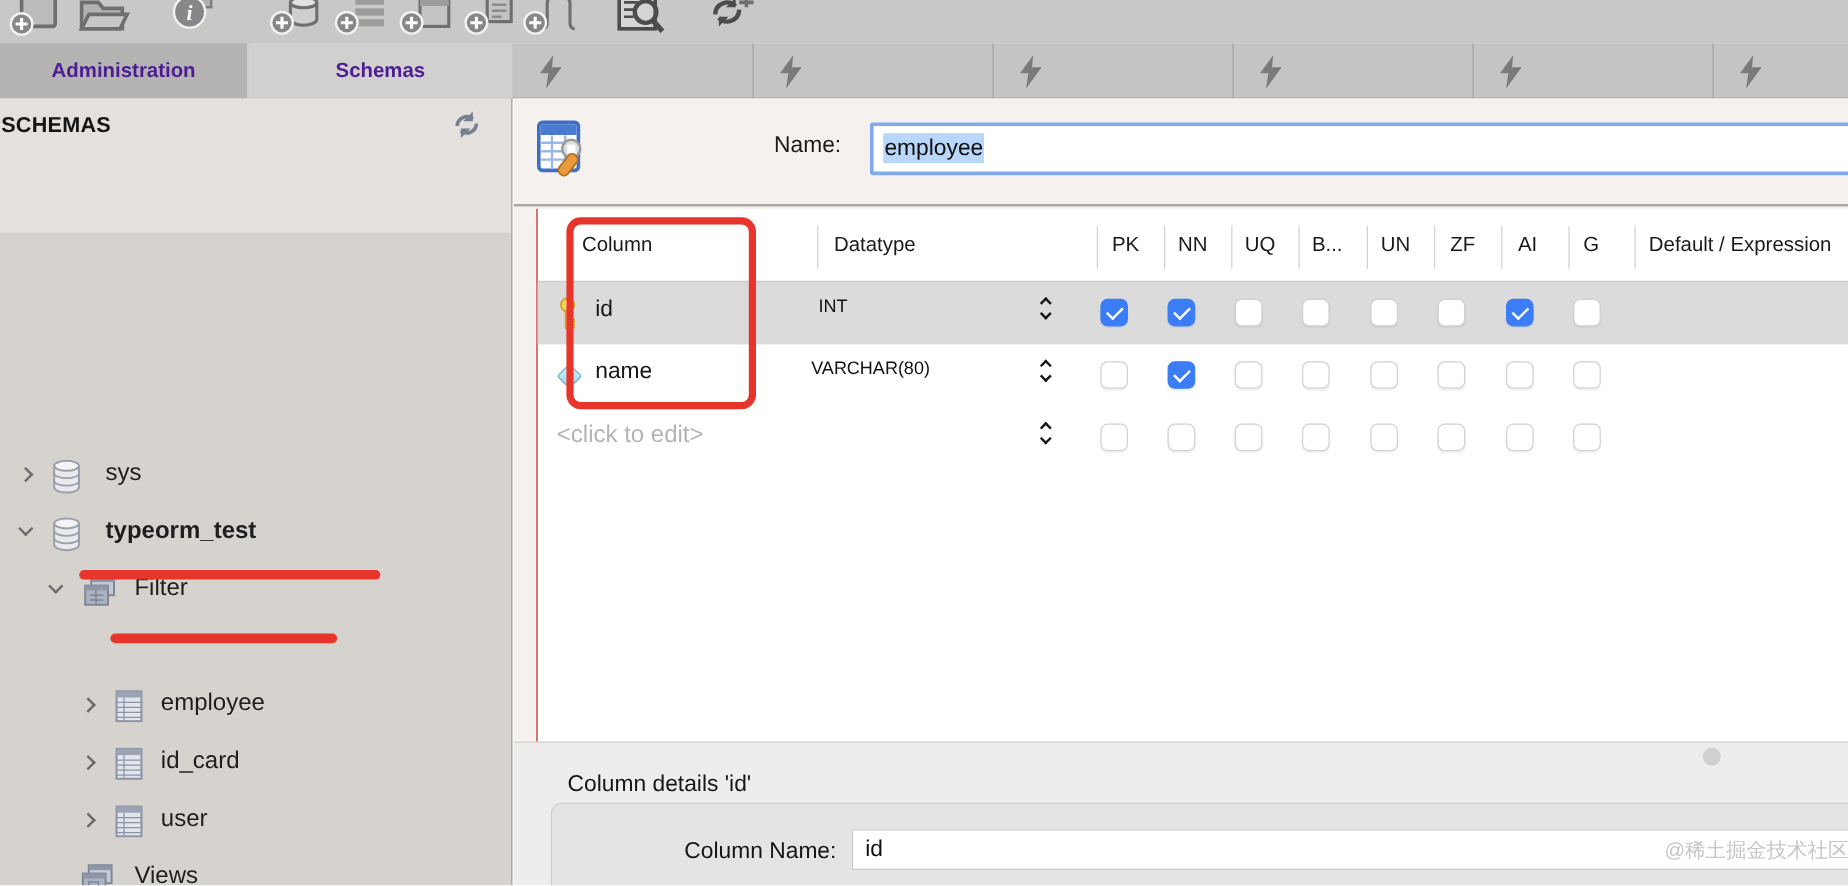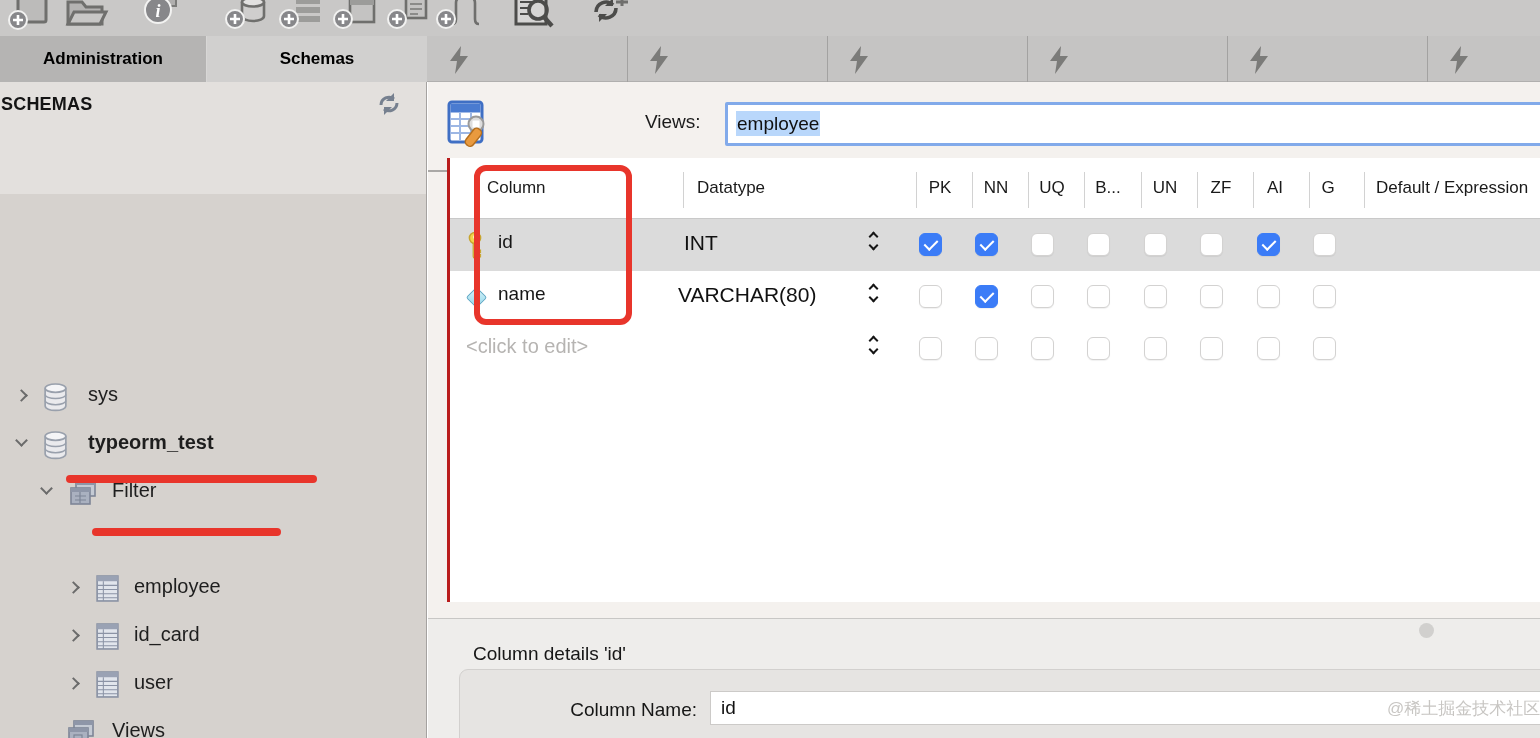--- a/index.html
+++ b/index.html
@@ -8,21 +8,21 @@
   .app { position:relative; width:1540px; height:738px; overflow:hidden; background:#ffffff; }
 
   
   .toolbar { position:absolute; left:0; top:0; width:1540px; height:36px; background:#c9c8c7; overflow:hidden; }
   .tbtn { position:absolute; top:-6px; width:48px; height:38px; }
   .tbtn svg { display:block; }
 
   
   .tabstrip { position:absolute; left:0; top:36px; width:1540px; height:46px; background:#c5c4c3; border-bottom:1px solid #b0afae; }
   .side-tab { position:absolute; top:0; height:46px; display:flex; align-items:center; justify-content:center;
-              font-size:17px; font-weight:bold; color:#000000; }
+              font-size:17px; font-weight:bold; color:#4c1d95; }
   .tab-admin { left:0; width:207px; background:#b5b4b3; border-right:1px solid #d8d7d6; }
   .tab-schemas { left:207px; width:220px; background:#d1d0cf; }
   .qtab { position:absolute; top:0; height:46px; width:200px; border-right:1px solid #a3a2a1; }
   .qtab .bolt { position:absolute; left:20px; top:10px; }
 
   
   .sidebar { position:absolute; left:0; top:82px; width:427px; height:656px; background:#d6d2ce; border-right:1px solid #a5a2a0; overflow:hidden; }
   .sb-head { position:absolute; left:0; top:0; width:100%; height:112px; background:#e3e0dd; }
   .sb-title { position:absolute; left:1px; top:12px; font-size:18px; font-weight:bold; color:#141414; letter-spacing:0.2px; }
   .refresh-btn { position:absolute; left:376px; top:9px; width:26px; height:26px; }
@@ -52,32 +52,32 @@
   
   .main { position:absolute; left:428px; top:82px; width:1112px; height:656px; background:#f4f1ee; overflow:hidden; }
   .name-row-icon { position:absolute; left:19px; top:16px; }
   .name-label { position:absolute; left:217px; top:29px; font-size:19px; color:#1b1b1b; }
   .name-field { position:absolute; left:297px; top:20px; width:823px; height:44px; background:#ffffff;
                 border:3px solid #82aaea; border-radius:2px; }
   .name-field .val { position:absolute; left:8px; top:8px; font-size:19px; color:#101010; }
   .name-field .val .sel { background:#b9d7fb; padding:2px 1px; }
   .main-divider { position:absolute; left:0; top:88px; width:1112px; height:2px; background:#aaa8a6; }
 
-  .grid { position:absolute; left:19px; top:76px; width:1093px; height:444px; background:#ffffff; border-left:3px solid #b91c1c; }
+  .grid { position:absolute; left:19px; top:92px; width:1093px; height:444px; background:#ffffff; border-left:1px solid #b91c1c; }
   .gh-label { position:absolute; top:20px; font-size:17px; color:#1a1a1a; white-space:nowrap; }
   .gh-center { transform:translateX(-50%); }
   .gh-sep { position:absolute; top:14px; width:1px; height:36px; background:#d2d2d2; }
   .gh-bottom { position:absolute; left:0; top:60px; width:1093px; height:1px; background:#c9c9c9; }
 
   .grow { position:absolute; left:0; width:1093px; height:52px; }
   .grow.selected { background:#dbdbdb; }
   .col-icon { position:absolute; left:17px; }
   .col-name { position:absolute; left:48px; top:12px; font-size:19px; color:#161616; }
   .col-name.placeholder { color:#b6b4b2; left:16px; font-size:20px; }
-  .dt-text { position:absolute; left:234px; top:12px; font-size:21px; color:#111; }
+  .dt-text { position:absolute; left:234px; top:12px; font-size:15px; color:#111; }
   .stepper { position:absolute; left:415px; top:12px; width:16px; height:28px; color:#161616; }
   .stepper .ch { width:7px; height:7px; border-width:2.4px; margin:2px auto; }
   .cb { position:absolute; top:14px; width:23px; height:23px; border-radius:6px; background:#ffffff;
         border:1px solid #d3d2d1; box-shadow:0 1px 1px rgba(0,0,0,0.06); }
   .cb.on { background:#3b7cf7; border-color:#3b7cf7; }
   .cb.on::after { content:""; position:absolute; left:7px; top:3px; width:6px; height:11px;
                   border-right:2.6px solid #fff; border-bottom:2.6px solid #fff; transform:rotate(45deg); }
 
   .red-box-anno { position:absolute; left:24px; top:7px; width:158px; height:160px;
                   border:6px solid #e8352b; border-radius:12px; }
@@ -321,21 +321,21 @@
           <rect x="2" y="4" width="33" height="40" rx="3" fill="#ffffff" stroke="#3f6fc4" stroke-width="3"></rect>
           <rect x="3.5" y="5.5" width="30" height="9" fill="#4a7bd0"></rect>
           <path d="M4 21h30M4 28h30M4 35h30M13 15v28M24 15v28" stroke="#9db7e4" stroke-width="2"></path>
           <g>
             <circle cx="29" cy="26" r="7.5" fill="#dddddd" stroke="#999999" stroke-width="2"></circle>
             <rect x="25.5" y="22.5" width="7" height="7" fill="#ffffff" stroke="none"></rect>
             <rect x="22" y="29" width="9" height="20" rx="4" transform="rotate(38 26 39)" fill="#e99a3f" stroke="#b56f1e" stroke-width="1.5"></rect>
           </g>
         </svg>
     </div>
-    <span class="name-label">Views:</span>
+    <span class="name-label">Name:</span>
     <div class="name-field">
       <span class="val"><span class="sel">employee</span></span>
     </div>
     <div class="main-divider"></div>
 
     <div class="grid">
 
       <span class="gh-label" style="left:37px">Column</span>
       <span class="gh-label" style="left:247px">Datatype</span>
       <span class="gh-label gh-center" style="left:490px">PK</span>

